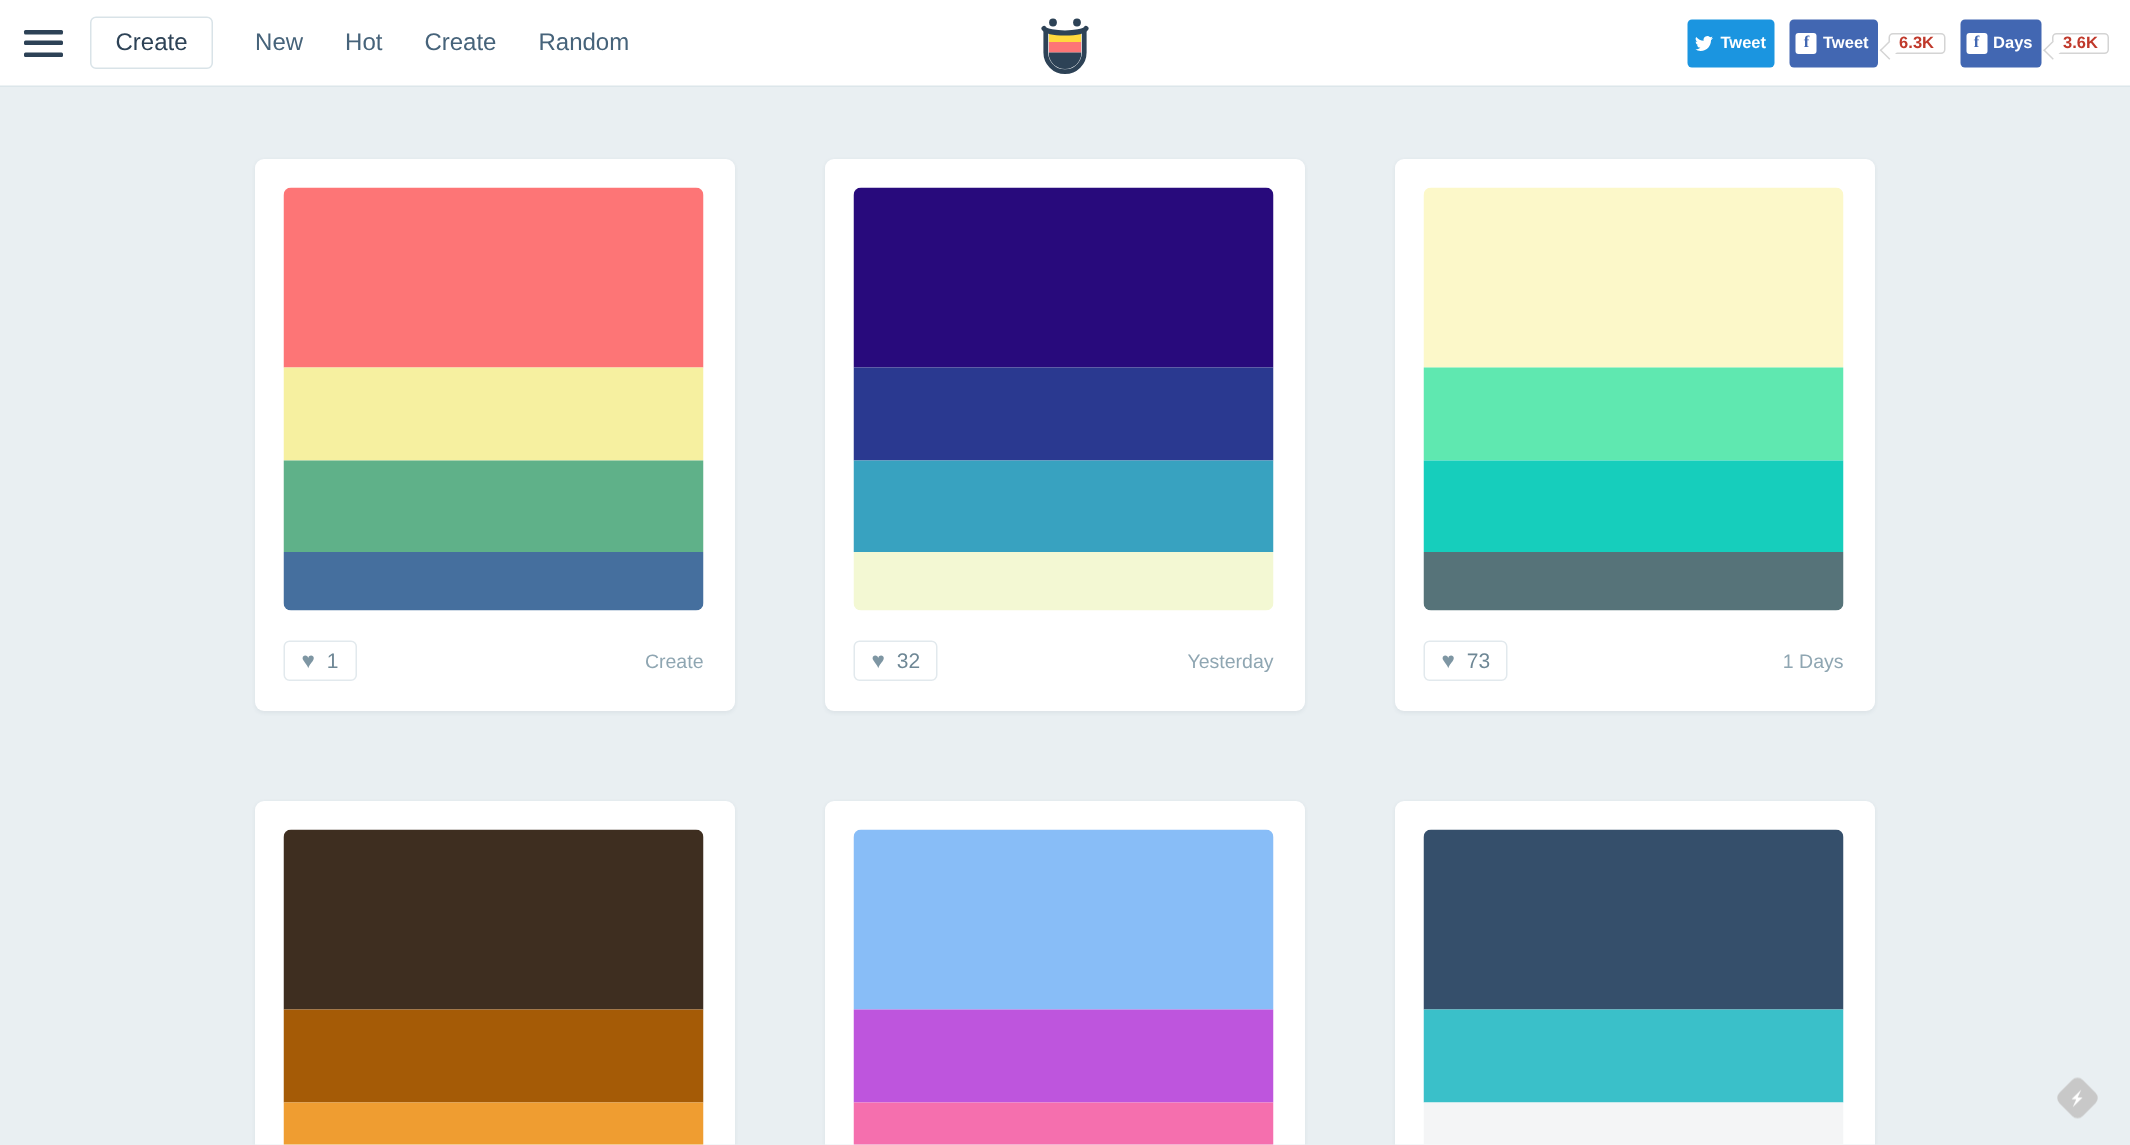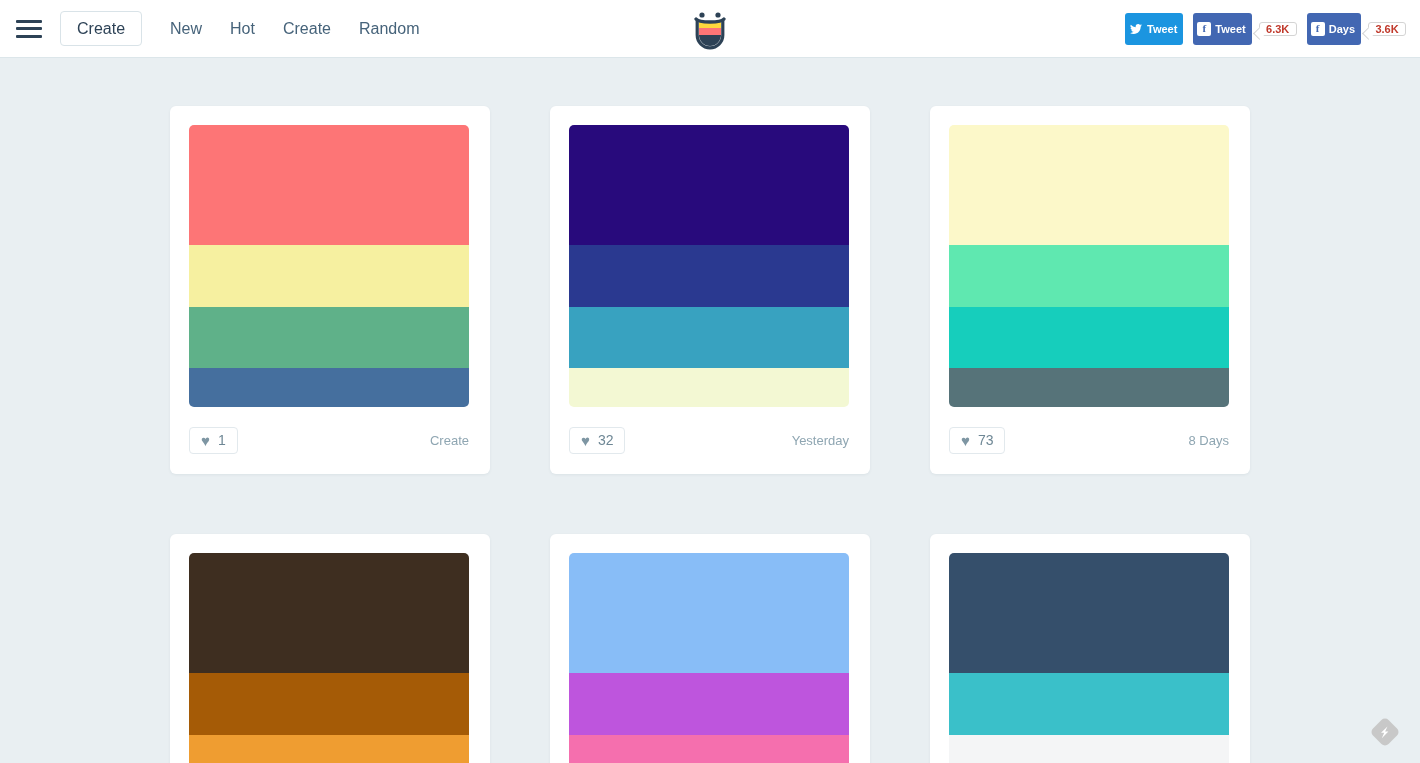--- a/index.html
+++ b/index.html
@@ -269,21 +269,21 @@
         <div class="swatch" style="background: rgb(252, 248, 201); height: 120px;"></div>
         <div class="swatch" style="background: rgb(95, 232, 176); height: 62px;"></div>
         <div class="swatch" style="background: rgb(22, 206, 188); height: 61px;"></div>
         <div class="swatch" style="background: rgb(86, 115, 121); height: 39px;"></div>
       </div>
       <div class="card-footer">
         <div class="like-btn">
           <span class="heart">♥</span>
           <span class="like-count">73</span>
         </div>
-        <span class="time-label">8 Days</span>
+        <span class="time-label">1 Days</span>
       </div>
     </div>
     <div class="card">
       <div class="swatches">
         <div class="swatch" style="background: rgb(62, 46, 32); height: 120px;"></div>
         <div class="swatch" style="background: rgb(165, 91, 6); height: 62px;"></div>
         <div class="swatch" style="background: rgb(239, 157, 49); height: 61px;"></div>
       </div>
     </div>
     <div class="card">

